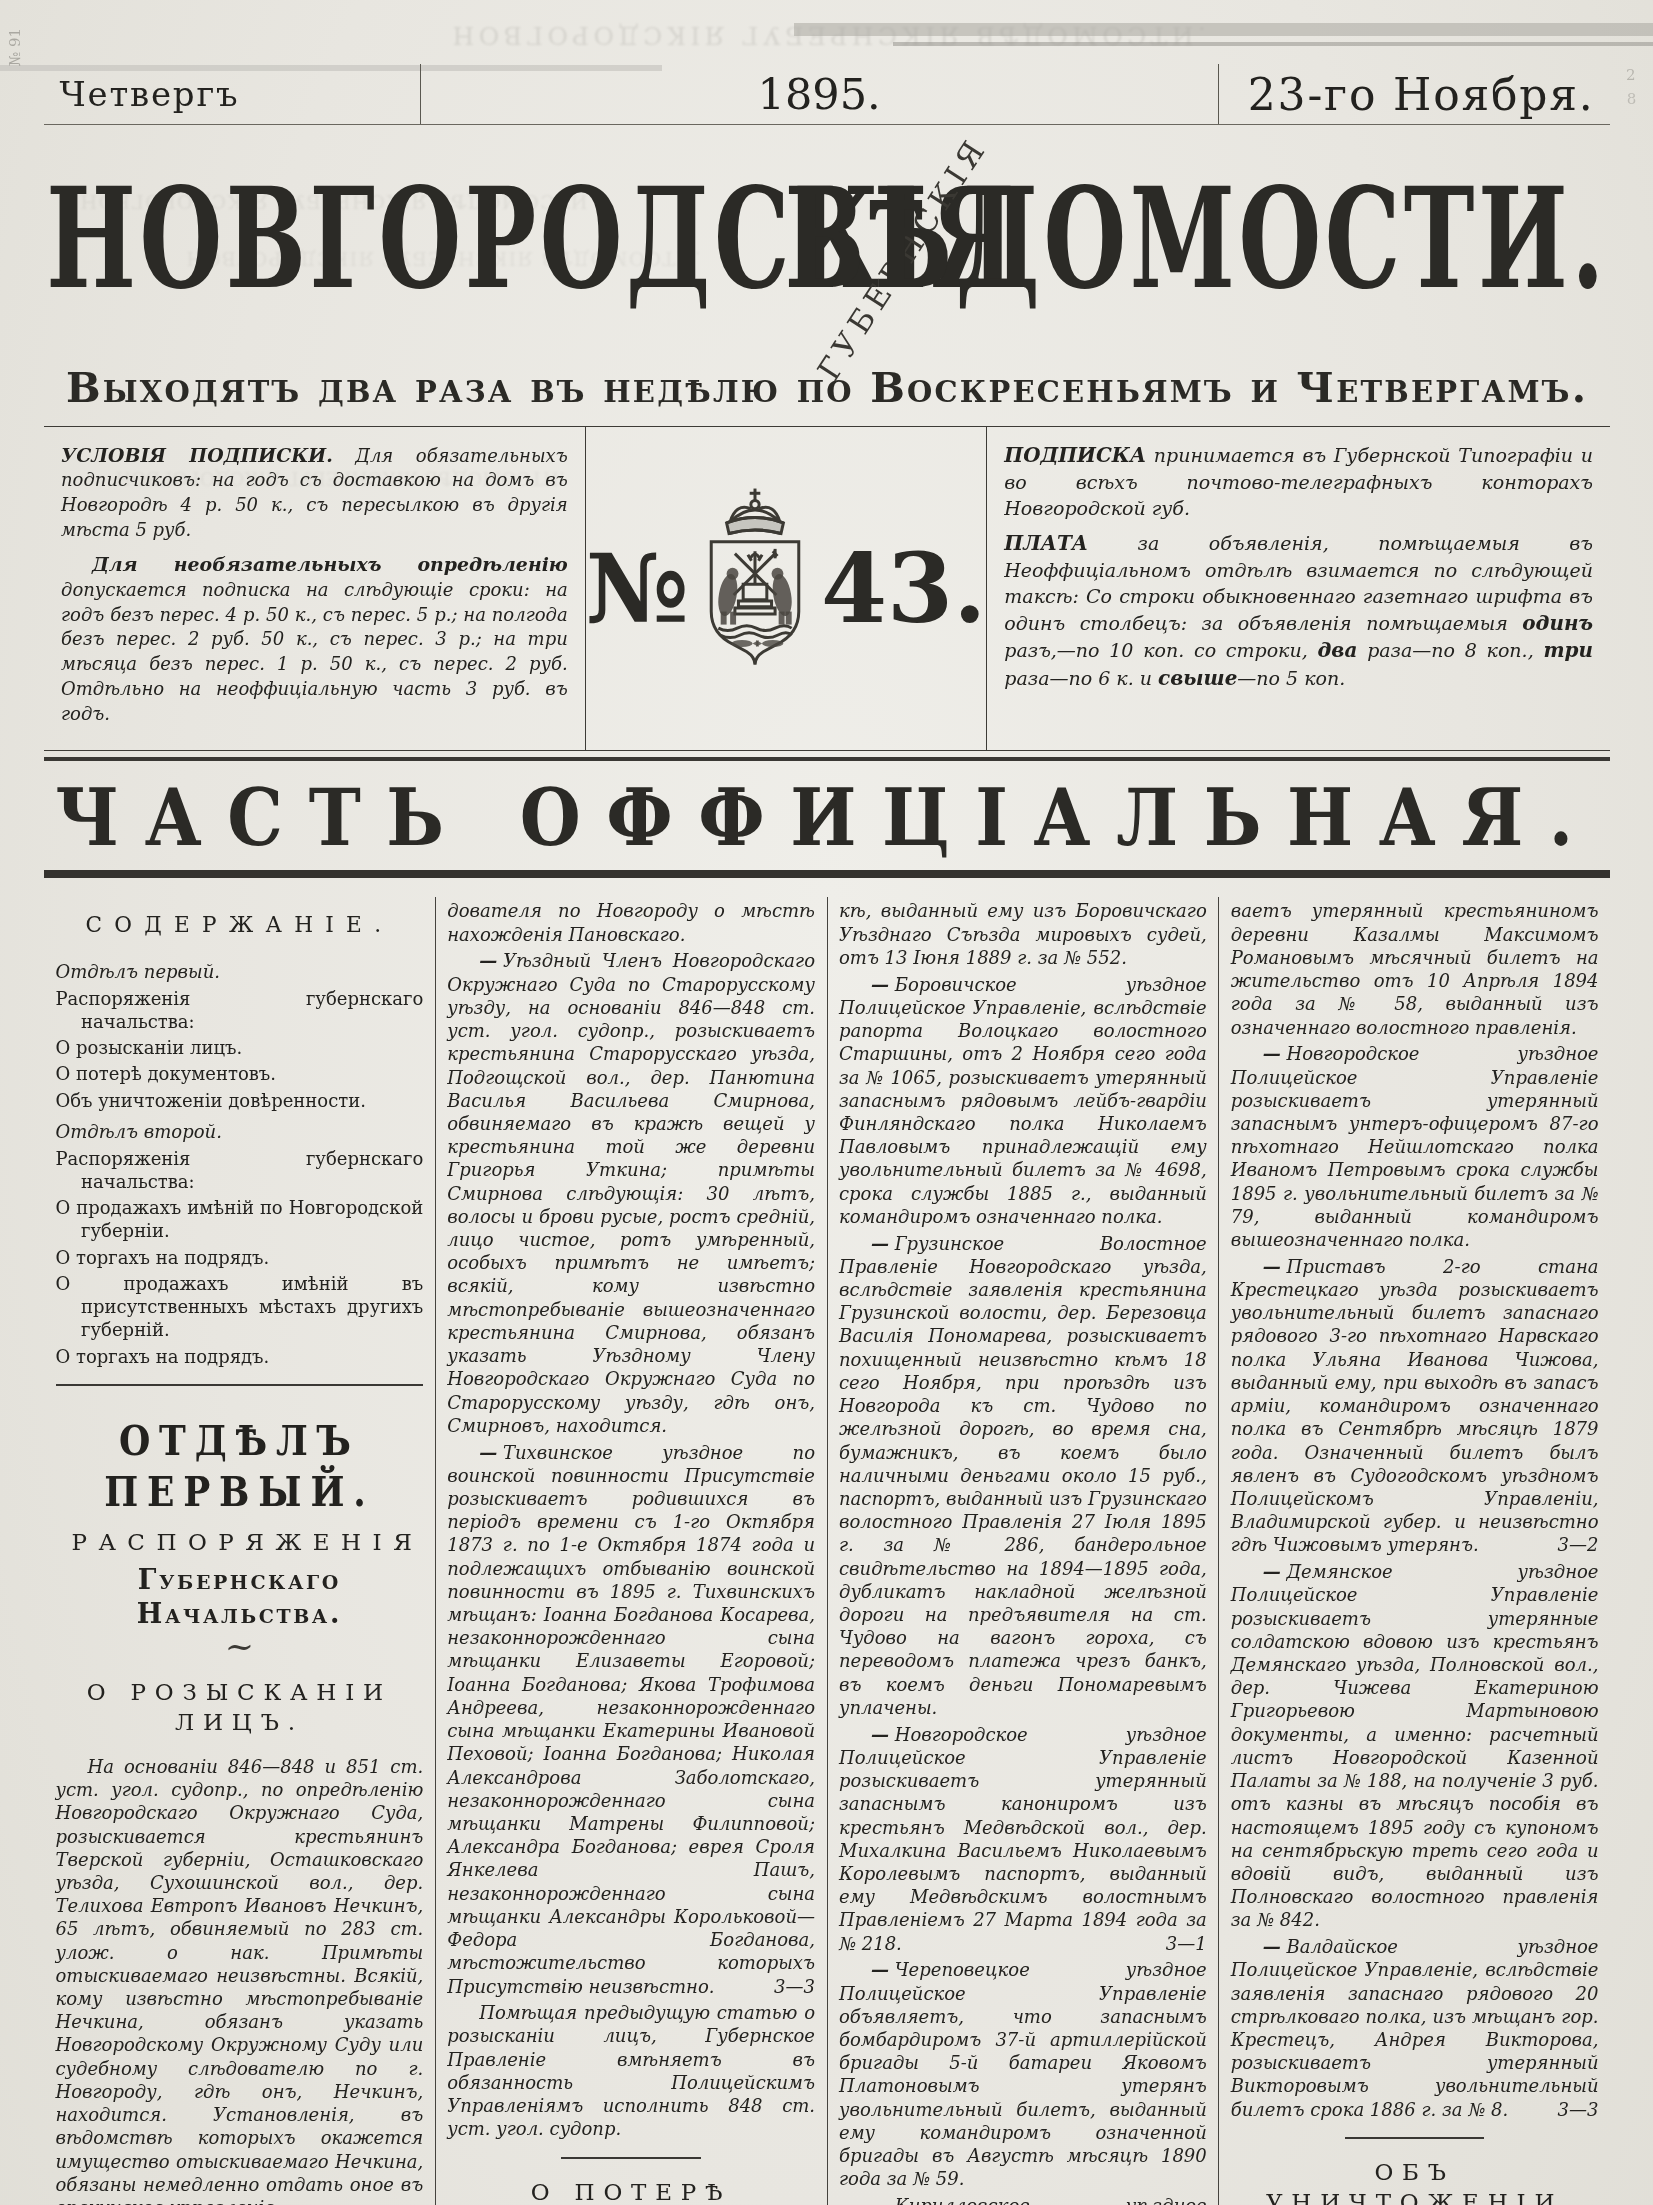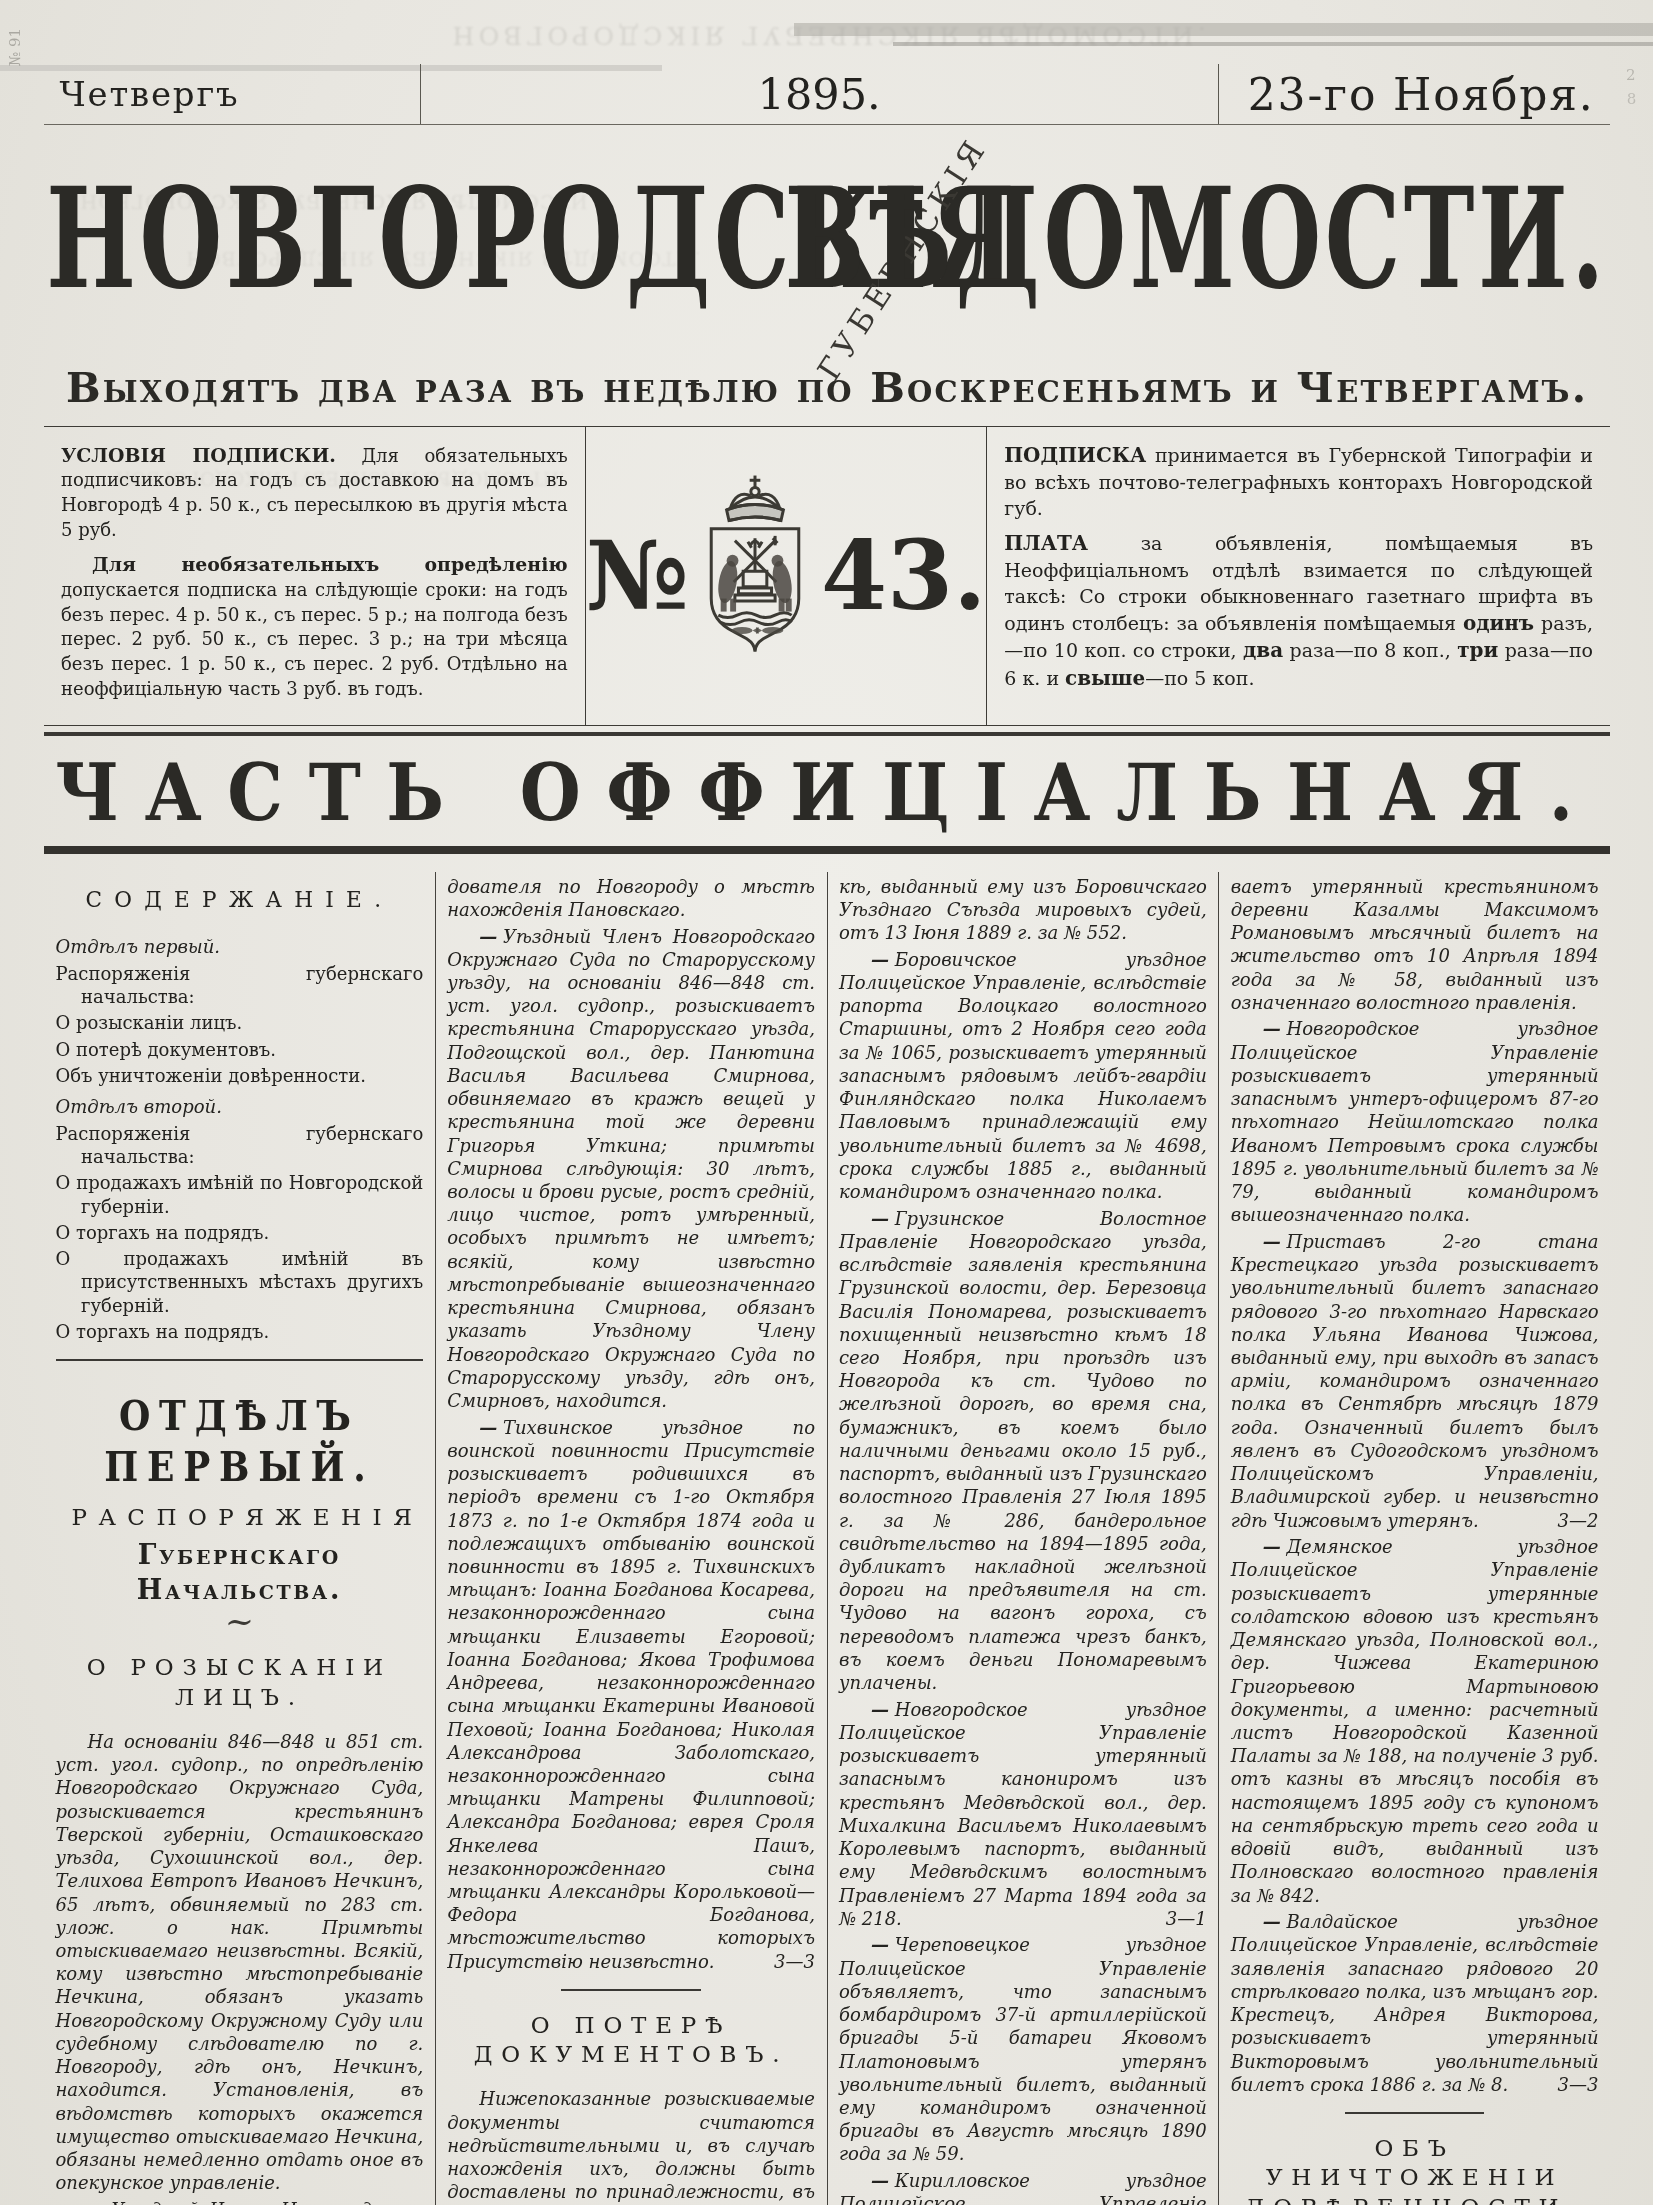--- a/index.html
+++ b/index.html
@@ -49,21 +49,21 @@
   }
   .subtitle{
     margin-top:17px;text-align:center;font-variant:small-caps;font-weight:bold;
     font-size:41px;letter-spacing:2.2px;color:#2b2a26;
   }
   
   .head-boxes{
     margin-top:13.2px;display:flex;align-items:stretch;
     border-top:1.8px solid #3d3b36;border-bottom:1.8px solid #3d3b36;min-height:221px;
   }
-  .box{padding:15px 17px;text-align:justify;line-height:1.38;}
+  .box{padding:15px 17px;text-align:justify;line-height:1.38;font-style:italic;}
   .box p{margin:0 0 8px 0;}
   .box b{font-size:105%;}
   .box-left{width:34%;font-size:18px;}
   .box-center{width:26.5%;border-left:1.3px solid #3d3b36;border-right:1.3px solid #3d3b36;
     display:flex;align-items:center;justify-content:space-evenly;padding:4.4px 0;}
   .big-no{font-size:95px;font-weight:bold;color:#2b2a26;}
   .box-right{width:39.5%;font-size:19px;}
   .box-right .p2{text-indent:0;}
   .box-left .p2{text-indent:31px;}
   
@@ -211,20 +211,21 @@
           <div class="h-smallcaps">Губернскаго Начальства.</div>
           <div class="squiggle">~</div>
           <div class="h-sub">О РОЗЫСКАНІИ ЛИЦЪ.</div>
           <div class="para">На основаніи 846—848 и 851 ст. уст. угол. судопр., по опредѣленію Новгородскаго Окружнаго Суда, розыскивается крестьянинъ Тверской губерніи, Осташковскаго уѣзда, Сухошинской вол., дер. Телихова Евтропъ Ивановъ Нечкинъ, 65 лѣтъ, обвиняемый по 283 ст. улож. о нак. Примѣты отыскиваемаго неизвѣстны. Всякій, кому извѣстно мѣстопребываніе Нечкина, обязанъ указать Новгородскому Окружному Суду или судебному слѣдователю по г. Новгороду, гдѣ онъ, Нечкинъ, находится. Установленія, въ вѣдомствѣ которыхъ окажется имущество отыскиваемаго Нечкина, обязаны немедленно отдать оное въ опекунское управленіе.</div>
           <div class="para"><span class="dash">—</span>Уѣздный Членъ Новгородскаго Окружнаго Суда по Старорусскому уѣзду, на основаніи 846—848 ст. уст. угол. судопр., розыскиваетъ крестьянина Новгородской губерніи, Старорусскаго уѣзда, Бѣлебелковской вол., дер. Виджи Никифора Иванова, обвиняемаго въ кражѣ вещей у крестьянина той же волости, деревни Конева, Трифона Васильева; примѣты обвиняемаго Иванова слѣдующія: 30 лѣтъ, роста средняго, волосы русые, особыхъ примѣтъ не имѣетъ; всякій, кому извѣстно мѣстопребываніе вышеозначеннаго крестьянина Никифора Иванова, обязанъ указать Уѣздному Члену Суда по Старорусскому уѣзду, гдѣ онъ, Ивановъ, находится.</div>
         </div>
       <div class="col">
           <div class="para cont">дователя по Новгороду о мѣстѣ нахожденія Пановскаго.</div>
           <div class="para"><span class="dash">—</span>Уѣздный Членъ Новгородскаго Окружнаго Суда по Старорусскому уѣзду, на основаніи 846—848 ст. уст. угол. судопр., розыскиваетъ крестьянина Старорусскаго уѣзда, Подгощской вол., дер. Панютина Василья Васильева Смирнова, обвиняемаго въ кражѣ вещей у крестьянина той же деревни Григорья Уткина; примѣты Смирнова слѣдующія: 30 лѣтъ, волосы и брови русые, ростъ средній, лицо чистое, ротъ умѣренный, особыхъ примѣтъ не имѣетъ; всякій, кому извѣстно мѣстопребываніе вышеозначеннаго крестьянина Смирнова, обязанъ указать Уѣздному Члену Новгородскаго Окружнаго Суда по Старорусскому уѣзду, гдѣ онъ, Смирновъ, находится.</div>
           <div class="para"><span class="dash">—</span>Тихвинское уѣздное по воинской повинности Присутствіе розыскиваетъ родившихся въ періодъ времени съ 1-го Октября 1873 г. по 1-е Октября 1874 года и подлежащихъ отбыванію воинской повинности въ 1895 г. Тихвинскихъ мѣщанъ: Іоанна Богданова Косарева, незаконнорожденнаго сына мѣщанки Елизаветы Егоровой; Іоанна Богданова; Якова Трофимова Андреева, незаконнорожденнаго сына мѣщанки Екатерины Ивановой Пеховой; Іоанна Богданова; Николая Александрова Заболотскаго, незаконнорожденнаго сына мѣщанки Матрены Филипповой; Александра Богданова; еврея Сроля Янкелева Пашъ, незаконнорожденнаго сына мѣщанки Александры Корольковой—Федора Богданова, мѣстожительство которыхъ Присутствію неизвѣстно.<span class="tail">3—3</span></div>
+          <div class="para">Помѣщая предыдущую статью о розысканіи лицъ, Губернское Правленіе вмѣняетъ въ обязанность Полицейскимъ Управленіямъ исполнить 848 ст. уст. угол. судопр.</div>
           <div class="col-rule short"></div>
           <div class="h-sub">О ПОТЕРѢ ДОКУМЕНТОВЪ.</div>
           <div class="para">Нижепоказанные розыскиваемые документы считаются недѣйствительными и, въ случаѣ нахожденія ихъ, должны быть доставлены по принадлежности, въ тѣ учрежденія или тѣмъ лицамъ, отъ которыхъ дѣлается розыскъ:</div>
         </div>
       <div class="col">
           <div class="para cont">кѣ, выданный ему изъ Боровичскаго Уѣзднаго Съѣзда мировыхъ судей, отъ 13 Іюня 1889 г. за № 552.</div>
           <div class="para"><span class="dash">—</span>Боровичское уѣздное Полицейское Управленіе, вслѣдствіе рапорта Волоцкаго волостного Старшины, отъ 2 Ноября сего года за № 1065, розыскиваетъ утерянный запаснымъ рядовымъ лейбъ-гвардіи Финляндскаго полка Николаемъ Павловымъ принадлежащій ему увольнительный билетъ за № 4698, срока службы 1885 г., выданный командиромъ означеннаго полка.</div>
           <div class="para"><span class="dash">—</span>Грузинское Волостное Правленіе Новгородскаго уѣзда, вслѣдствіе заявленія крестьянина Грузинской волости, дер. Березовца Василія Пономарева, розыскиваетъ похищенный неизвѣстно кѣмъ 18 сего Ноября, при проѣздѣ изъ Новгорода къ ст. Чудово по желѣзной дорогѣ, во время сна, бумажникъ, въ коемъ было наличными деньгами около 15 руб., паспортъ, выданный изъ Грузинскаго волостного Правленія 27 Іюля 1895 г. за № 286, бандерольное свидѣтельство на 1894—1895 года, дубликатъ накладной желѣзной дороги на предъявителя на ст. Чудово на вагонъ гороха, съ переводомъ платежа чрезъ банкъ, въ коемъ деньги Пономаревымъ уплачены.</div>
           <div class="para"><span class="dash">—</span>Новгородское уѣздное Полицейское Управленіе розыскиваетъ утерянный запаснымъ канониромъ изъ крестьянъ Медвѣдской вол., дер. Михалкина Васильемъ Николаевымъ Королевымъ паспортъ, выданный ему Медвѣдскимъ волостнымъ Правленіемъ 27 Марта 1894 года за № 218.<span class="tail">3—1</span></div>
           <div class="para"><span class="dash">—</span>Череповецкое уѣздное Полицейское Управленіе объявляетъ, что запаснымъ бомбардиромъ 37-й артиллерійской бригады 5-й батареи Яковомъ Платоновымъ утерянъ увольнительный билетъ, выданный ему командиромъ означенной бригады въ Августѣ мѣсяцѣ 1890 года за № 59.</div>

